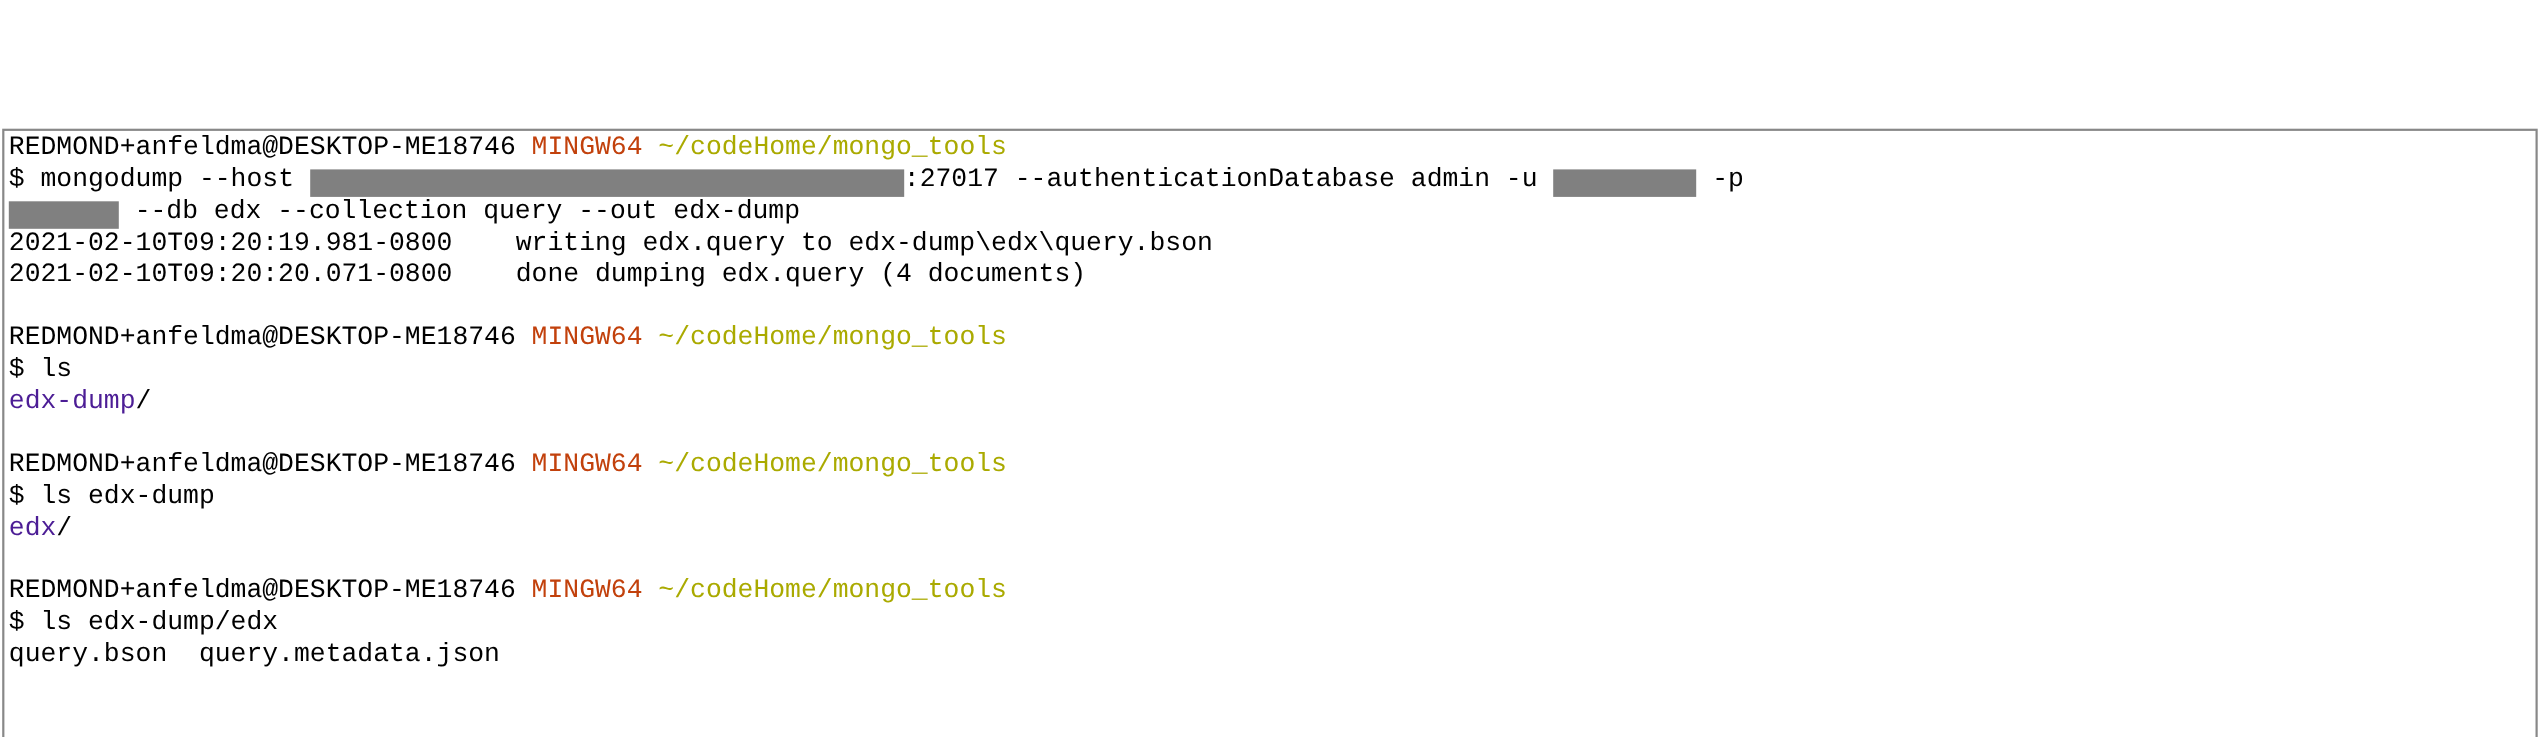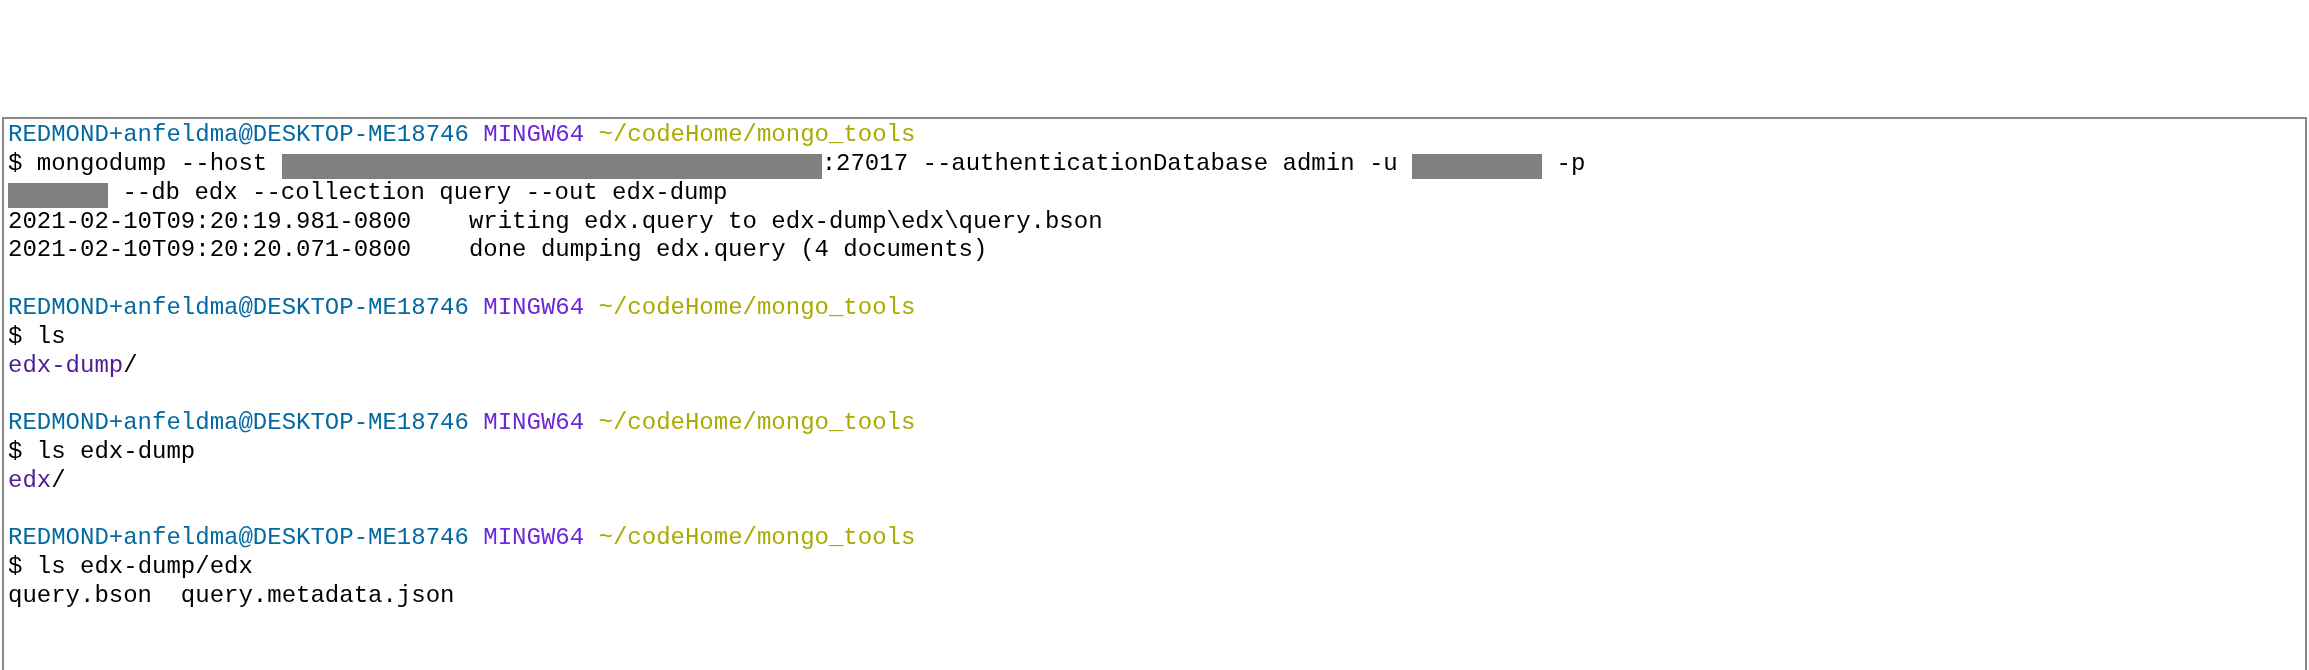--- a/index.html
+++ b/index.html
@@ -13,22 +13,22 @@
       overflow: hidden;
     }
     .terminal {
       border: 2px solid #888888;
       padding: 2px 4px;
       width: 2305px;
       height: 666px;
       background: #ffffff;
       color: #000000;
     }
-    .user-host { color: #0369a1; }
-    .mingw { color: #6d28d9; }
+    .user-host { color: #000000; }
+    .mingw { color: #c2410c; }
     .path { color: #aaaa00; }
     .dir { color: #4c1d95; }
     .prompt-dollar { color: #000000; }
     .cmd-text { color: #000000; }
     .redacted {
       display: inline-block;
       background: #808080;
       height: 1.05em;
       vertical-align: text-bottom;
       margin-bottom: -2px;

